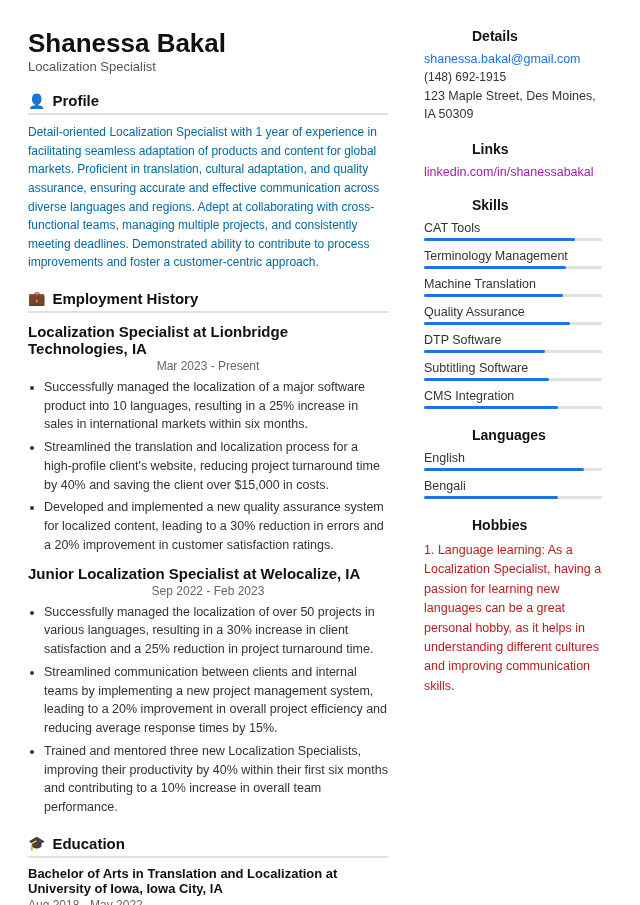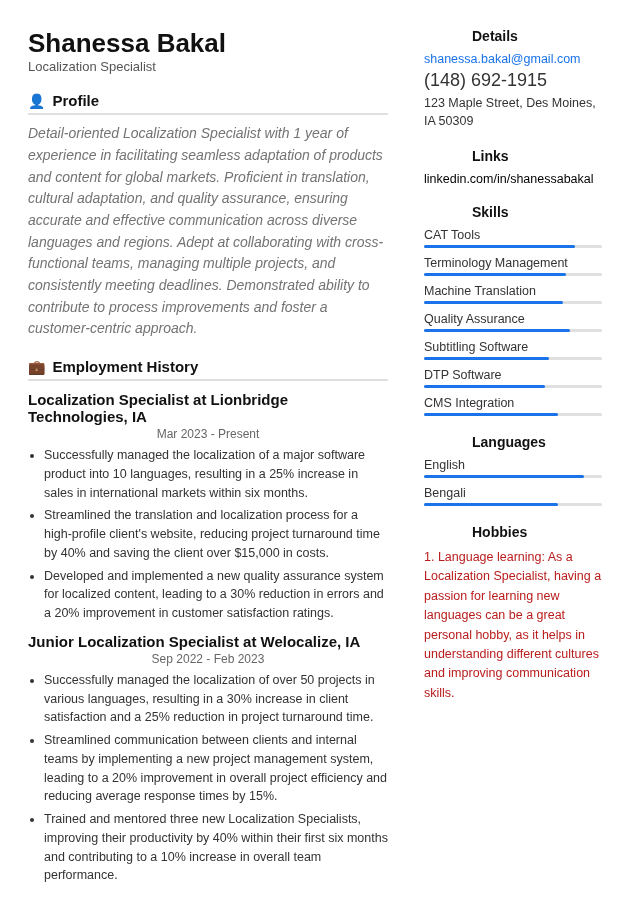--- a/index.html
+++ b/index.html
@@ -51,24 +51,23 @@
       gap: 7px;
       border-bottom: 2px solid #e0e0e0;
       padding-bottom: 4px;
       margin-bottom: 8px;
     }
     .section-title .icon {
       font-size: 14px;
       color: #444;
     }
     .profile-text {
-      font-size: 14px;
-      color: #737373;
+      font-size: 12px;
+      color: #0369a1;
       line-height: 1.55;
-      font-style: italic;
     }
     .job-title-line {
       font-weight: bold;
       font-size: 15px;
       color: #111;
       margin-top: 10px;
       margin-bottom: 2px;
     }
     .job-dates {
       font-size: 12px;
@@ -110,32 +109,32 @@
       padding-left: 48px;
     }
     .detail-email {
       color: #1a73e8;
       font-size: 12.5px;
       text-decoration: none;
       display: block;
       margin-bottom: 4px;
     }
     .detail-phone {
-      font-size: 18px;
+      font-size: 12px;
       color: #333;
       margin-bottom: 4px;
     }
     .detail-address {
       font-size: 12.5px;
       color: #333;
       margin-bottom: 4px;
       line-height: 1.4;
     }
     .link-url {
-      color: #000000;
+      color: #a21caf;
       font-size: 12.5px;
       text-decoration: none;
       display: block;
     }
     .skill-item {
       margin-bottom: 8px;
     }
     .skill-name {
       font-size: 12.5px;
       color: #333;
@@ -256,29 +255,29 @@
         <div class="skill-bar-fill" style="width:78%"></div>
       </div>
     </div>
           <div class="skill-item">
       <div class="skill-name">Quality Assurance</div>
       <div class="skill-bar-bg">
         <div class="skill-bar-fill" style="width:82%"></div>
       </div>
     </div>
           <div class="skill-item">
+      <div class="skill-name">DTP Software</div>
+      <div class="skill-bar-bg">
+        <div class="skill-bar-fill" style="width:68%"></div>
+      </div>
+    </div>
+          <div class="skill-item">
       <div class="skill-name">Subtitling Software</div>
       <div class="skill-bar-bg">
         <div class="skill-bar-fill" style="width:70%"></div>
-      </div>
-    </div>
-          <div class="skill-item">
-      <div class="skill-name">DTP Software</div>
-      <div class="skill-bar-bg">
-        <div class="skill-bar-fill" style="width:68%"></div>
       </div>
     </div>
           <div class="skill-item">
       <div class="skill-name">CMS Integration</div>
       <div class="skill-bar-bg">
         <div class="skill-bar-fill" style="width:75%"></div>
       </div>
     </div>
         </div>
     </div>

